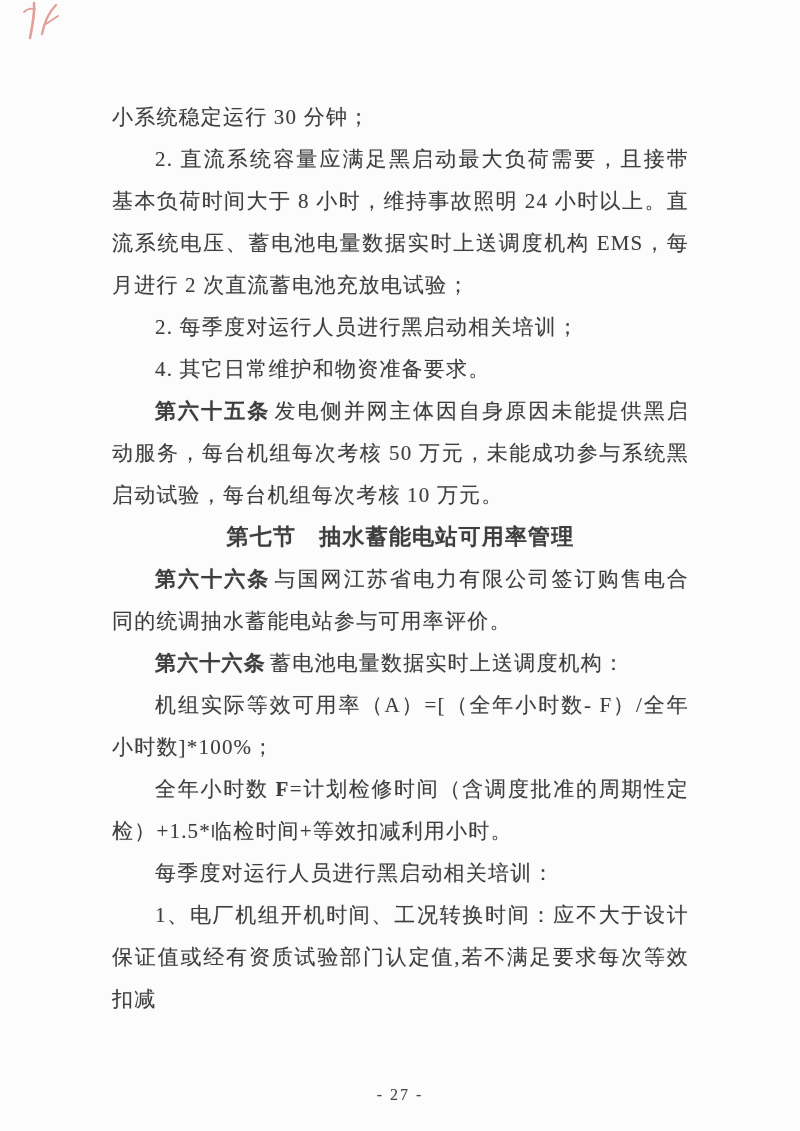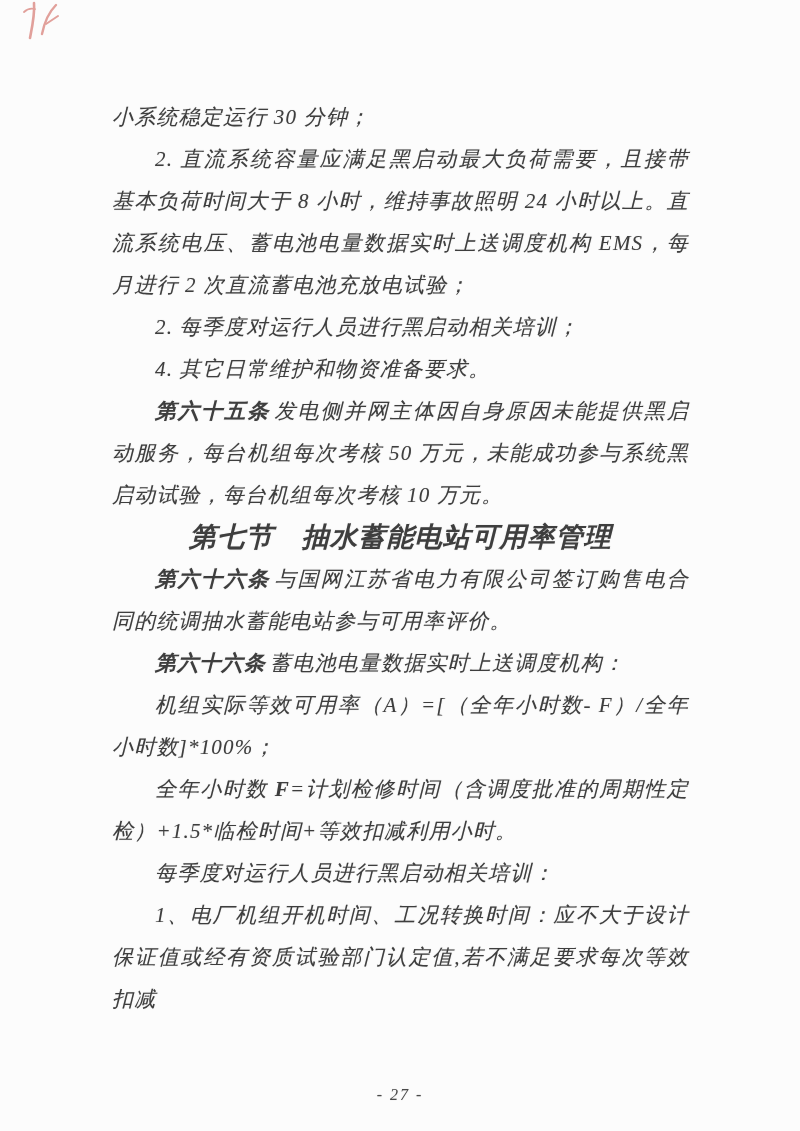--- a/index.html
+++ b/index.html
@@ -4,21 +4,20 @@
 <style>
   html, body { margin: 0; padding: 0; }
   body { background: #fcfcfc; font-family: "Liberation Serif", "DejaVu Serif", serif; }
 
   .page {
     position: relative;
     width: 800px;
     height: 1131px;
     background: #fcfcfc;
     overflow: hidden;
-    font-style: italic;
   }
 
   .content {
     position: absolute;
     left: 112px;
     top: 96px;
     width: 577px;
     font-size: 21px;
     line-height: 42px;
     color: #3e3e3e;
@@ -31,21 +30,21 @@
   .indent { text-indent: 43px; }
 
   .lead { font-weight: bold; margin-right: 4px; }
   .bold-inline { font-weight: bold; }
 
   .section {
     margin: 0;
     font-weight: bold;
     text-align: center;
     text-indent: 0;
-    font-size: 27px;
+    font-size: 22px;
     line-height: 42px;
   }
 
   .mt12 { margin-top: 12px; }
   .mt10 { margin-top: 10px; }
   .mt8  { margin-top: 8px; }
 
   .footer {
     position: absolute;
     left: 0;

